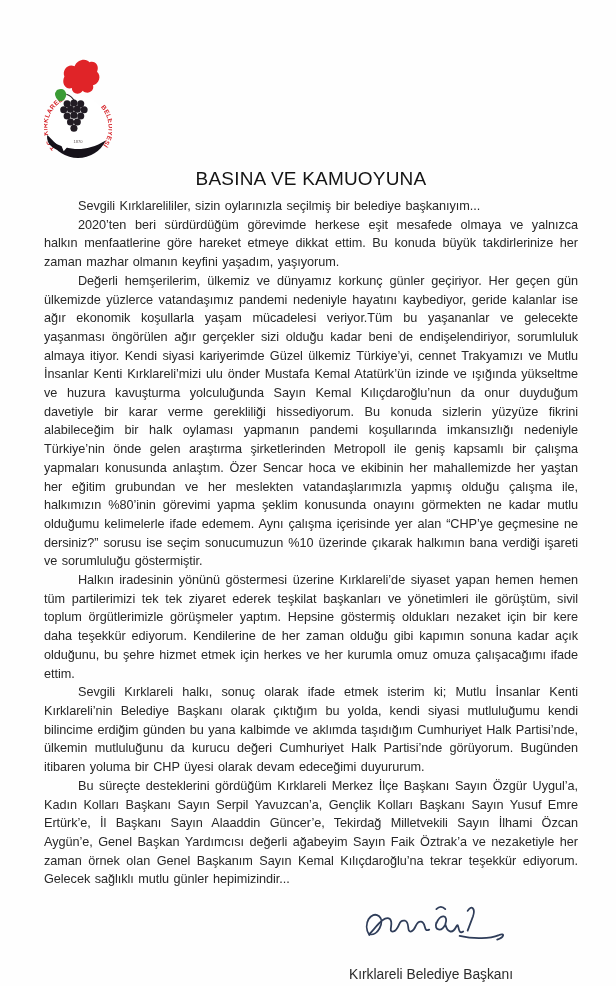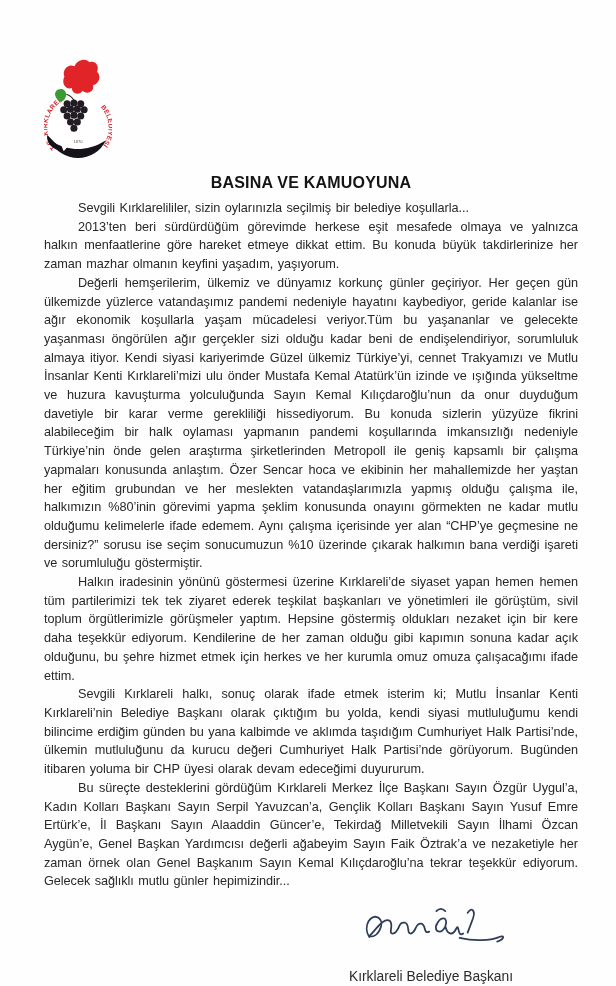--- a/index.html
+++ b/index.html
@@ -14,24 +14,24 @@
   .logo{
     position:absolute;
     left:44px;top:56px;
     width:68px;height:109px;
   }
   .content{
     position:absolute;
     left:44px;right:38px;top:168px;
   }
   .doc-title{
-    margin:6px 0 7px 0;
+    margin:0 0 7px 0;
     text-align:center;
-    font-size:16px;
-    font-weight:bold;
+    font-size:19px;
+    font-weight:normal;
     letter-spacing:0.2px;
     color:#141414;
   }
   .body p{
     margin:0;
     text-align:justify;
     text-indent:34px;
     font-size:12.7px;
     line-height:18.7px;
     letter-spacing:-0.05px;
@@ -105,22 +105,22 @@
       <circle cx="39" cy="97" r="5.2"></circle>
         <circle cx="49" cy="97" r="5.2"></circle>
       <circle cx="44" cy="106" r="5.2"></circle>
     </g>
   </svg>
 
   <div class="content">
     <h1 class="doc-title">BASINA VE KAMUOYUNA</h1>
 
     <div class="body">
-      <p>Sevgili Kırklarelililer, sizin oylarınızla seçilmiş bir belediye koşullarla...</p>
-      <p>2013’ten beri sürdürdüğüm görevimde herkese eşit mesafede olmaya ve yalnızca halkın menfaatlerine göre hareket etmeye dikkat ettim. Bu konuda büyük takdirlerinize her zaman mazhar olmanın keyfini yaşadım, yaşıyorum.</p>
+      <p>Sevgili Kırklarelililer, sizin oylarınızla seçilmiş bir belediye başkanıyım...</p>
+      <p>2020’ten beri sürdürdüğüm görevimde herkese eşit mesafede olmaya ve yalnızca halkın menfaatlerine göre hareket etmeye dikkat ettim. Bu konuda büyük takdirlerinize her zaman mazhar olmanın keyfini yaşadım, yaşıyorum.</p>
       <p>Değerli hemşerilerim, ülkemiz ve dünyamız korkunç günler geçiriyor. Her geçen gün ülkemizde yüzlerce vatandaşımız pandemi nedeniyle hayatını kaybediyor, geride kalanlar ise ağır ekonomik koşullarla yaşam mücadelesi veriyor.Tüm bu yaşananlar ve gelecekte yaşanması öngörülen ağır gerçekler sizi olduğu kadar beni de endişelendiriyor, sorumluluk almaya itiyor. Kendi siyasi kariyerimde Güzel ülkemiz Türkiye’yi, cennet Trakyamızı ve Mutlu İnsanlar Kenti Kırklareli’mizi ulu önder Mustafa Kemal Atatürk’ün izinde ve ışığında yükseltme ve huzura kavuşturma yolculuğunda Sayın Kemal Kılıçdaroğlu’nun da onur duyduğum davetiyle bir karar verme gerekliliği hissediyorum. Bu konuda sizlerin yüzyüze fikrini alabileceğim bir halk oylaması yapmanın pandemi koşullarında imkansızlığı nedeniyle Türkiye’nin önde gelen araştırma şirketlerinden Metropoll ile geniş kapsamlı bir çalışma yapmaları konusunda anlaştım. Özer Sencar hoca ve ekibinin her mahallemizde her yaştan her eğitim grubundan ve her meslekten vatandaşlarımızla yapmış olduğu çalışma ile, halkımızın %80’inin görevimi yapma şeklim konusunda onayını görmekten ne kadar mutlu olduğumu kelimelerle ifade edemem. Aynı çalışma içerisinde yer alan “CHP’ye geçmesine ne dersiniz?” sorusu ise seçim sonucumuzun %10 üzerinde çıkarak halkımın bana verdiği işareti ve sorumluluğu göstermiştir.</p>
       <p>Halkın iradesinin yönünü göstermesi üzerine Kırklareli’de siyaset yapan hemen hemen tüm partilerimizi tek tek ziyaret ederek teşkilat başkanları ve yönetimleri ile görüştüm, sivil toplum örgütlerimizle görüşmeler yaptım. Hepsine göstermiş oldukları nezaket için bir kere daha teşekkür ediyorum. Kendilerine de her zaman olduğu gibi kapımın sonuna kadar açık olduğunu, bu şehre hizmet etmek için herkes ve her kurumla omuz omuza çalışacağımı ifade ettim.</p>
       <p>Sevgili Kırklareli halkı, sonuç olarak ifade etmek isterim ki; Mutlu İnsanlar Kenti Kırklareli’nin Belediye Başkanı olarak çıktığım bu yolda, kendi siyasi mutluluğumu kendi bilincime erdiğim günden bu yana kalbimde ve aklımda taşıdığım Cumhuriyet Halk Partisi’nde, ülkemin mutluluğunu da kurucu değeri Cumhuriyet Halk Partisi’nde görüyorum. Bugünden itibaren yoluma bir CHP üyesi olarak devam edeceğimi duyururum.</p>
       <p>Bu süreçte desteklerini gördüğüm Kırklareli Merkez İlçe Başkanı Sayın Özgür Uygul’a, Kadın Kolları Başkanı Sayın Serpil Yavuzcan’a, Gençlik Kolları Başkanı Sayın Yusuf Emre Ertürk’e, İl Başkanı Sayın Alaaddin Güncer’e, Tekirdağ Milletvekili Sayın İlhami Özcan Aygün’e, Genel Başkan Yardımcısı değerli ağabeyim Sayın Faik Öztrak’a ve nezaketiyle her zaman örnek olan Genel Başkanım Sayın Kemal Kılıçdaroğlu’na tekrar teşekkür ediyorum. Gelecek sağlıklı mutlu günler hepimizindir...</p>
     </div>
 
     <div class="sig-area">
 
       <svg class="sig-svg" viewBox="0 0 170 58" aria-hidden="true">
         <g fill="none" stroke="#2f3d59" stroke-width="2" stroke-linecap="round" stroke-linejoin="round">

